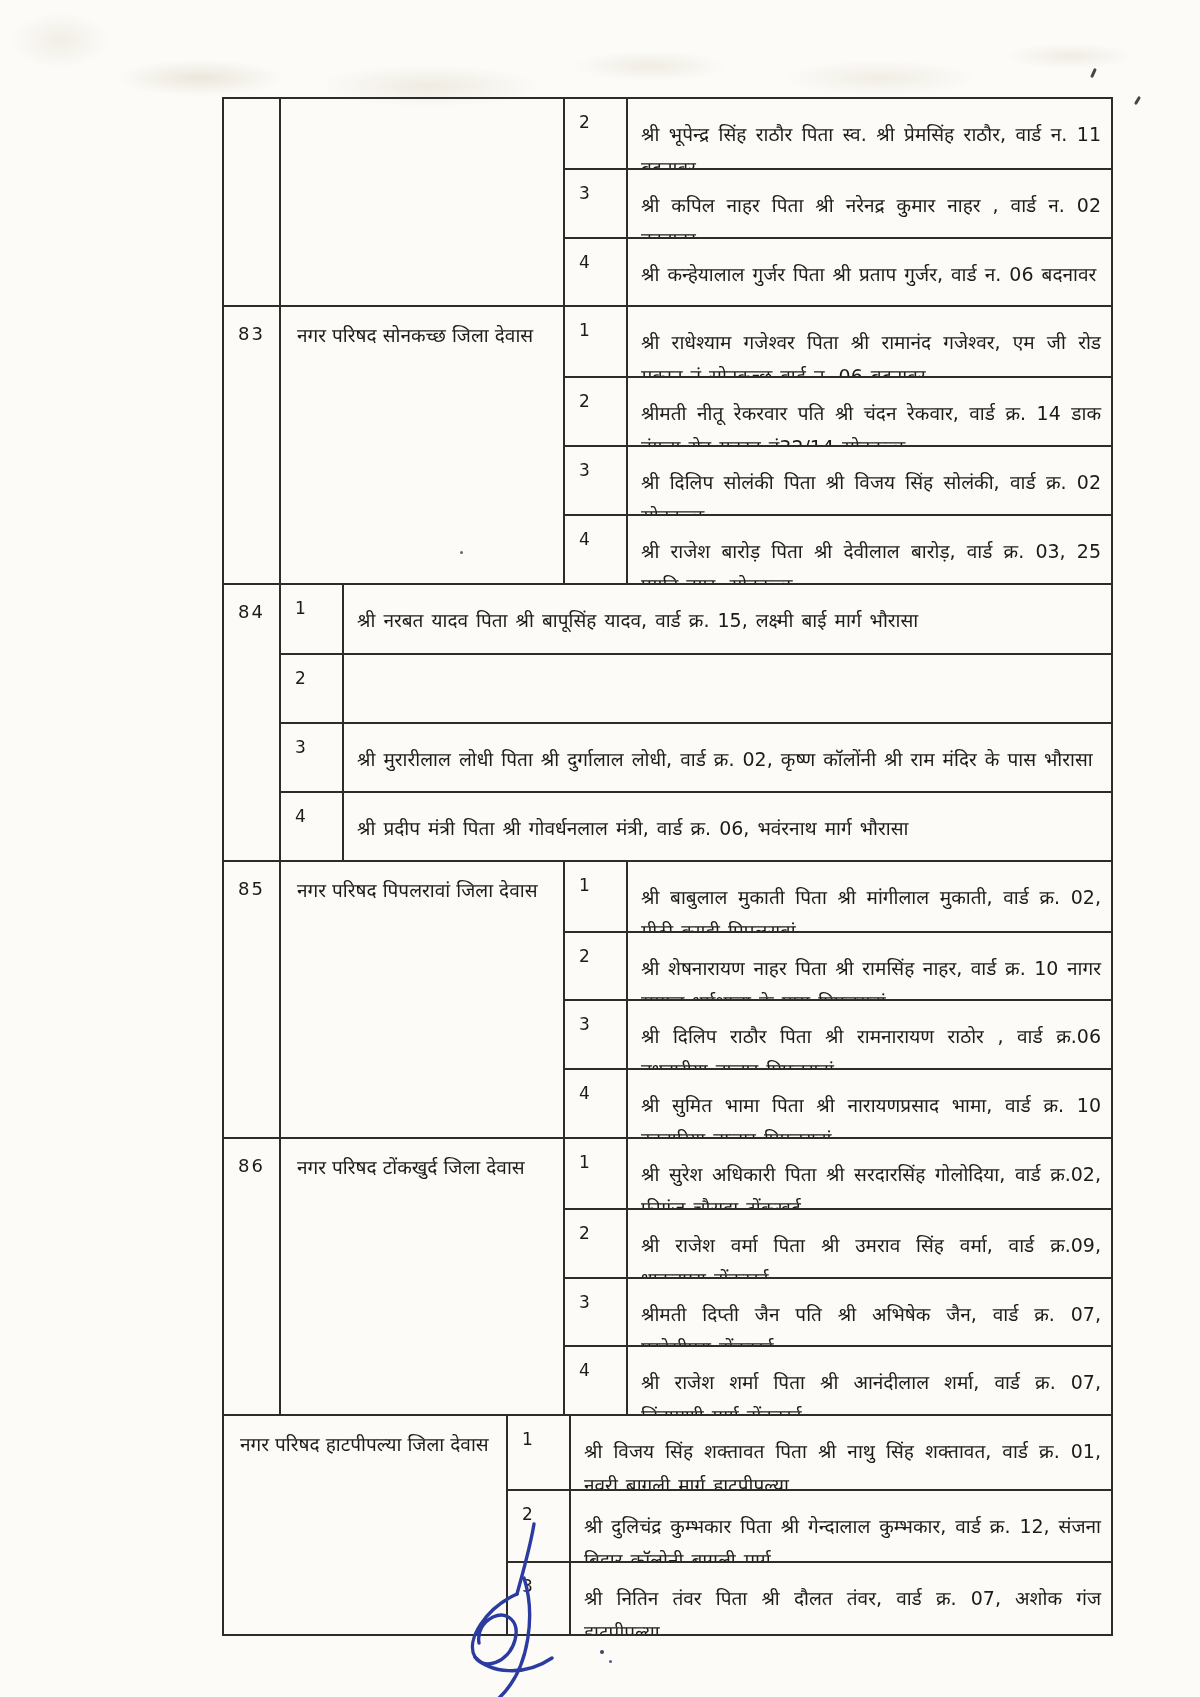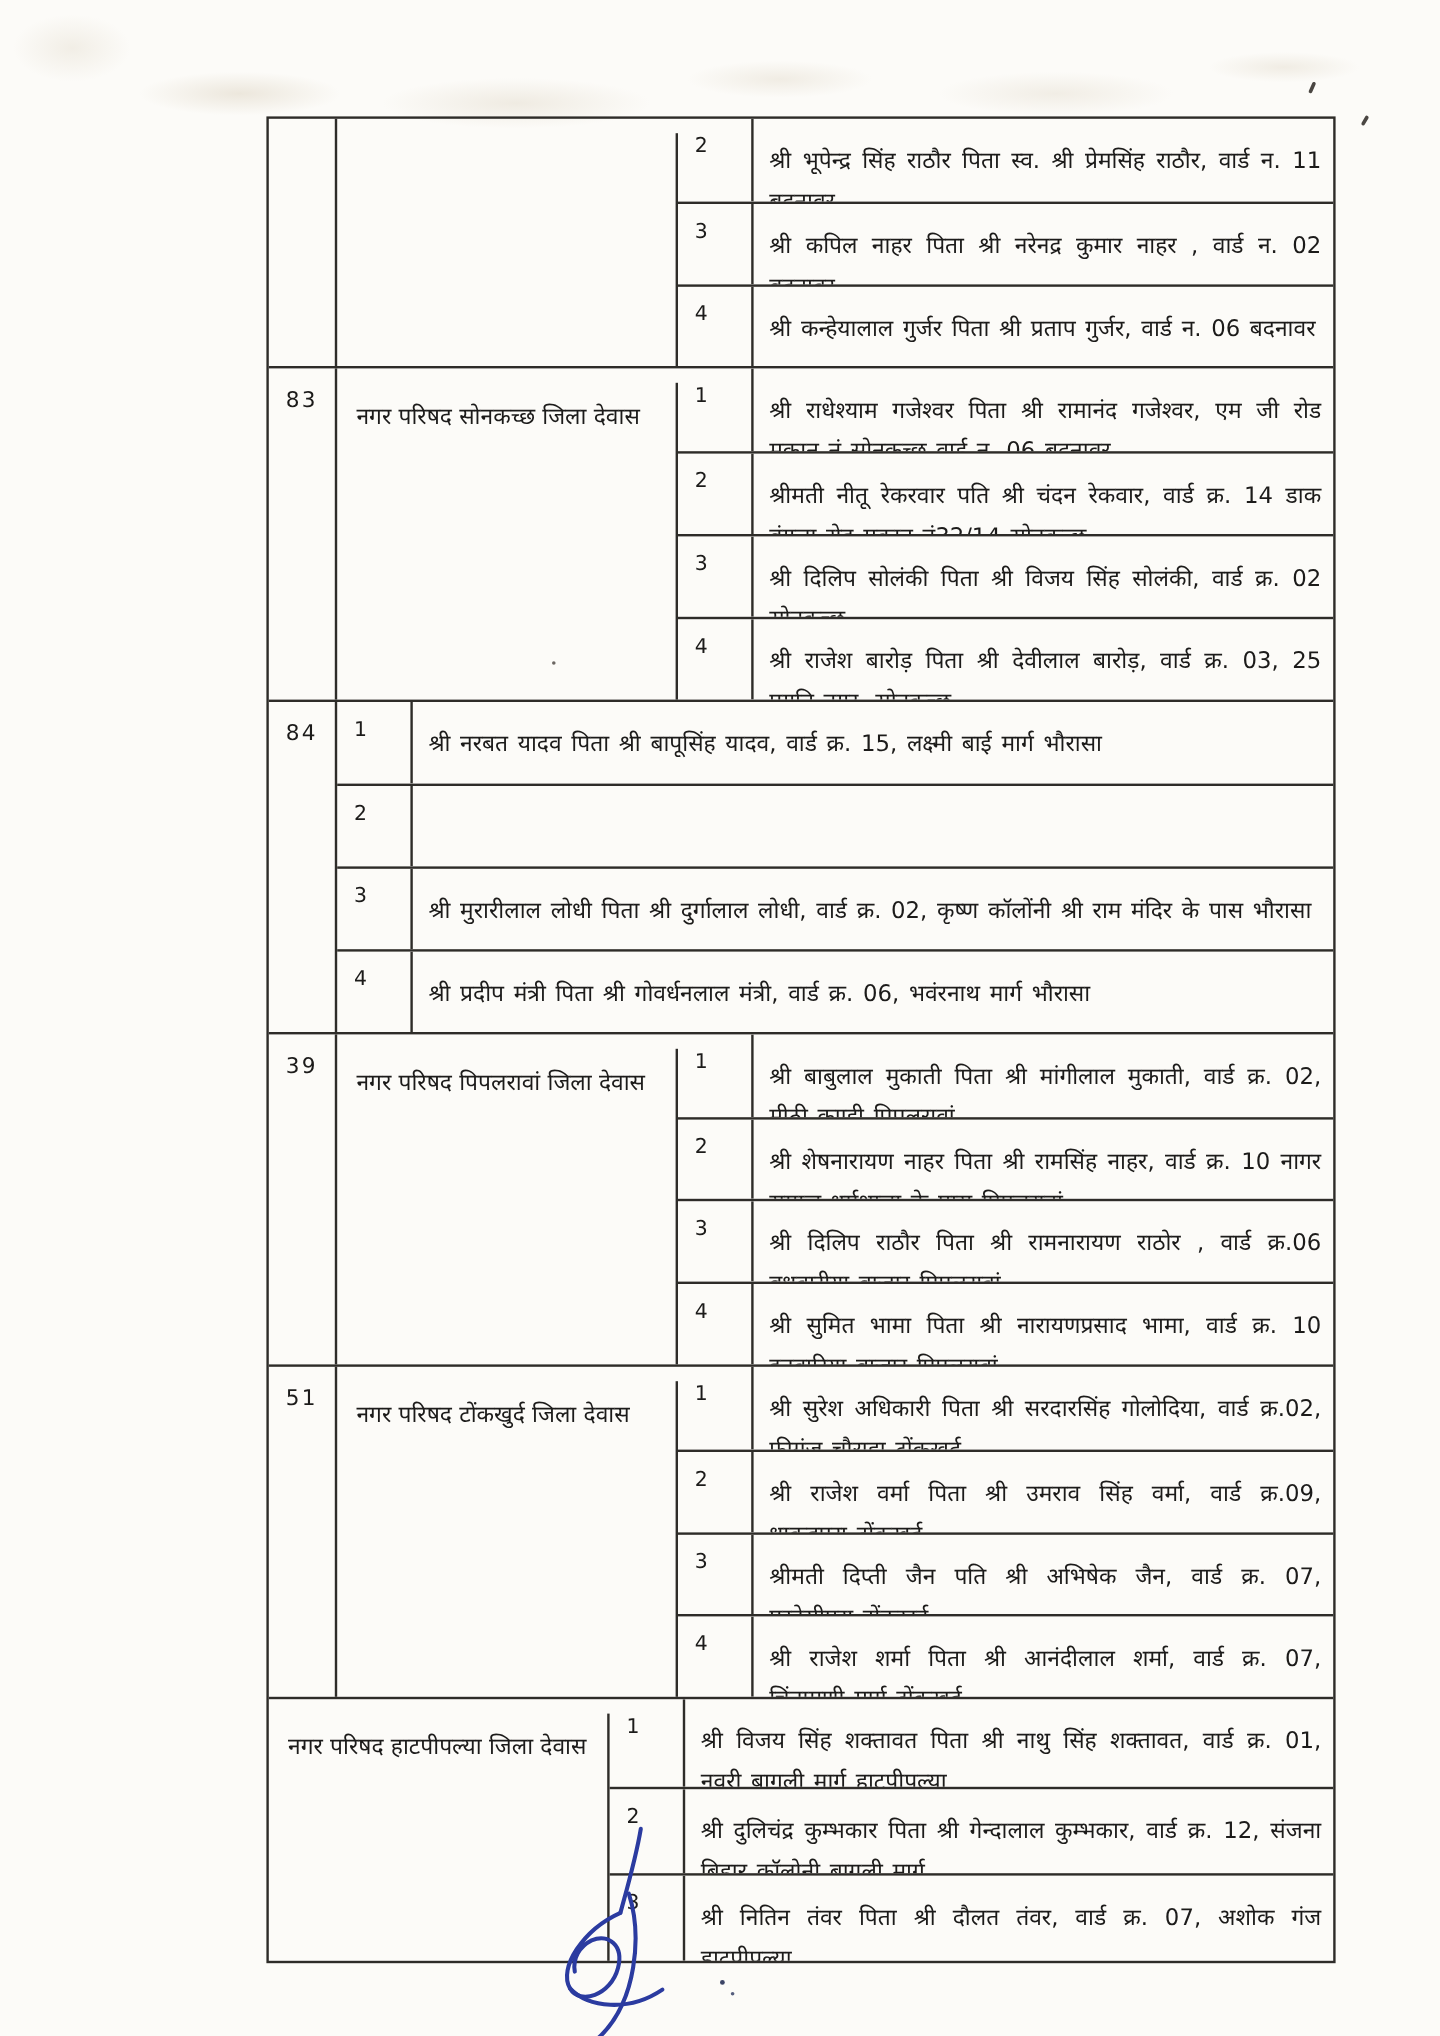--- a/index.html
+++ b/index.html
@@ -59,21 +59,20 @@
   .cell-sr{
     flex:0 0 57px;border-right:2px solid var(--ink);
     padding-top:16px;text-align:center;
     font-size:18px;letter-spacing:2px;
   }
   .cell-name{
     flex:0 0 284px;border-right:2px solid var(--ink);
     padding:11px 10px 0 16px;
     font-size:19px;line-height:35px;
     text-align:justify;
-    margin-top:12px;
   }
   .members{flex:1 1 auto;display:flex;flex-direction:column;}
   .member-row{display:flex;height:68.8px;overflow:hidden;}
   .member-row + .member-row{border-top:2px solid var(--ink);}
   .group-row:last-child .member-row{height:72.6px;}
   .cell-no{
     flex:0 0 63px;border-right:2px solid var(--ink);
     padding:13px 0 0 14px;font-size:17px;
   }
   .cell-text{
@@ -155,21 +154,21 @@
             <div class="cell cell-no">3</div>
             <div class="cell cell-text">श्री मुरारीलाल लोधी पिता श्री दुर्गालाल लोधी,  वार्ड क्र. 02, कृष्ण कॉलोंनी श्री राम मंदिर के पास भौरासा</div>
           </div>
           <div class="member-row">
             <div class="cell cell-no">4</div>
             <div class="cell cell-text">श्री प्रदीप मंत्री पिता श्री गोवर्धनलाल मंत्री,  वार्ड क्र. 06, भवंरनाथ मार्ग भौरासा</div>
           </div>
         </div>
       </div>
       <div class="group-row">
-        <div class="cell cell-sr">39</div>
+        <div class="cell cell-sr">85</div>
         <div class="cell cell-name">नगर परिषद पिपलरावां जिला देवास</div>
         <div class="members">
           <div class="member-row">
             <div class="cell cell-no">1</div>
             <div class="cell cell-text">श्री बाबुलाल मुकाती पिता श्री मांगीलाल मुकाती, वार्ड क्र. 02, मीठी कुण्डी पिपलरावां</div>
           </div>
           <div class="member-row">
             <div class="cell cell-no">2</div>
             <div class="cell cell-text">श्री शेषनारायण नाहर पिता श्री रामसिंह नाहर, वार्ड क्र. 10 नागर समाज धर्मशाला के पास पिपलरावां</div>
           </div>
@@ -177,21 +176,21 @@
             <div class="cell cell-no">3</div>
             <div class="cell cell-text">श्री दिलिप राठौर पिता श्री रामनारायण राठोर , वार्ड क्र.06 बुधवारीया बाजार पिपलरावां</div>
           </div>
           <div class="member-row">
             <div class="cell cell-no">4</div>
             <div class="cell cell-text">श्री सुमित भामा पिता श्री नारायणप्रसाद भामा, वार्ड क्र. 10 इतवारिया बाजार पिपलरावां</div>
           </div>
         </div>
       </div>
       <div class="group-row">
-        <div class="cell cell-sr">51</div>
+        <div class="cell cell-sr">86</div>
         <div class="cell cell-name">नगर परिषद टोंकखुर्द जिला देवास</div>
         <div class="members">
           <div class="member-row">
             <div class="cell cell-no">1</div>
             <div class="cell cell-text">श्री सुरेश अधिकारी पिता श्री सरदारसिंह गोलोदिया, वार्ड क्र.02, फ्रीगंज चौराहा टोंकखुर्द</div>
           </div>
           <div class="member-row">
             <div class="cell cell-no">2</div>
             <div class="cell cell-text">श्री राजेश वर्मा पिता श्री उमराव सिंह वर्मा, वार्ड क्र.09, धाकडपुरा टोंकखुर्द</div>
           </div>

